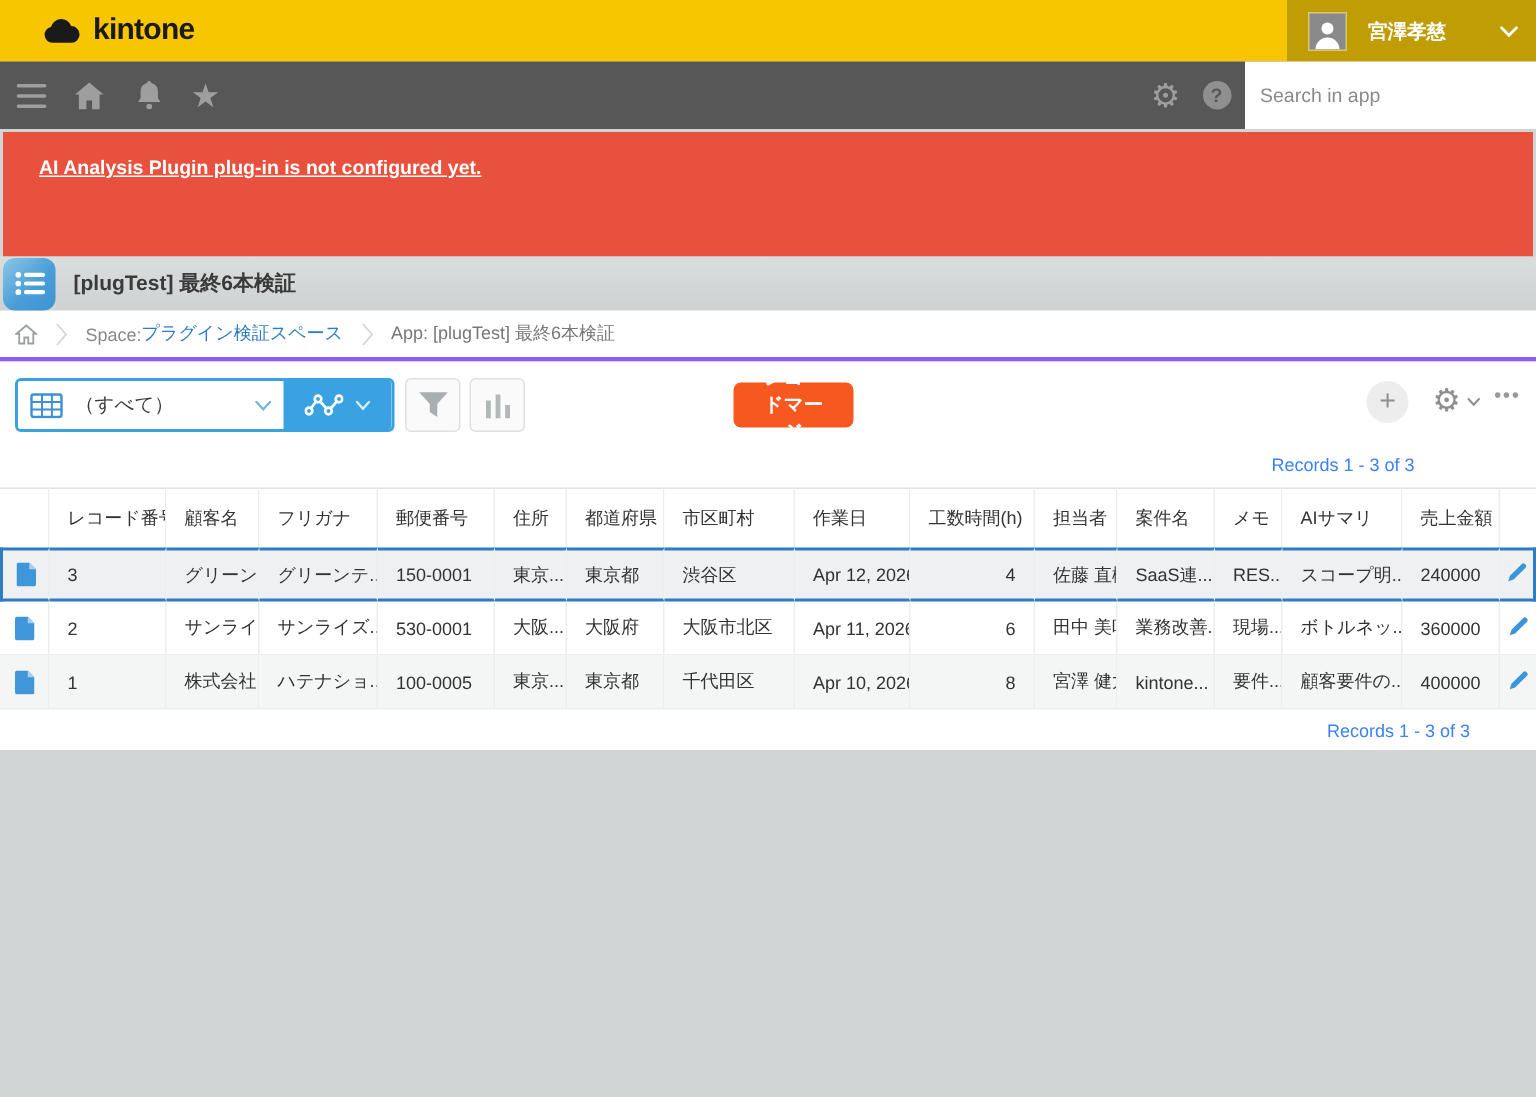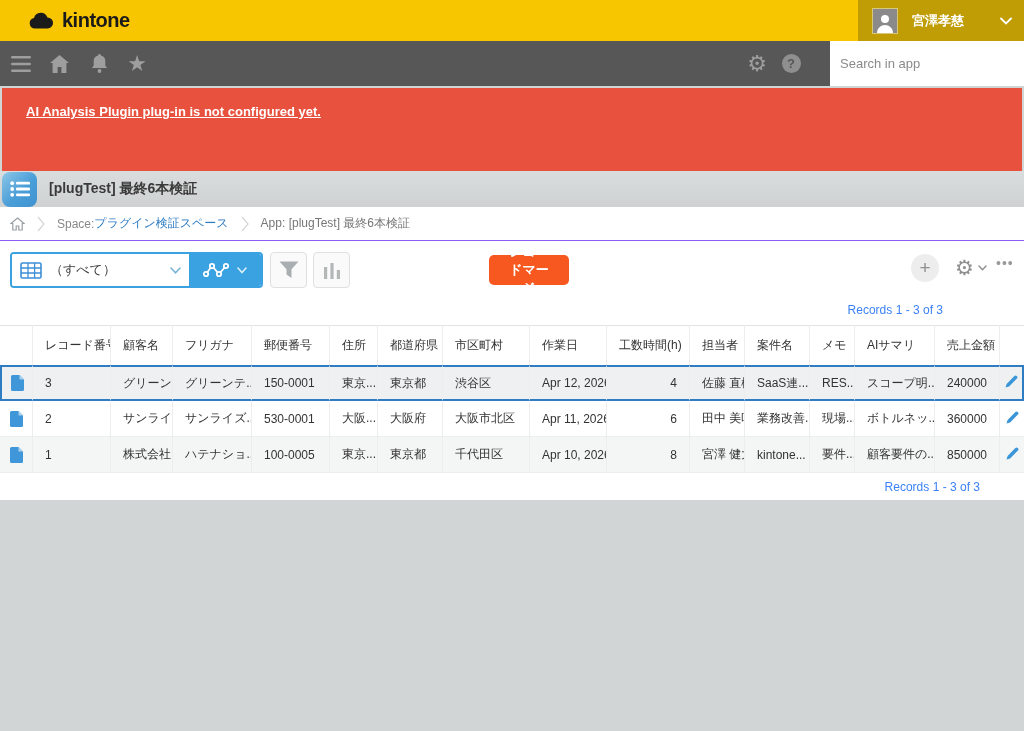--- a/index.html
+++ b/index.html
@@ -31,21 +31,21 @@
   .alert-banner { margin:2px 2px 0 2px; height:83px; background: var(--alert_red,#e8513d); padding:14px 24px; }
   .alert-link { display:block; color:#fff; font-size:13px; font-weight:bold; text-decoration:underline; line-height:20px; cursor:pointer; }
   .alert-link + .alert-link { margin-top:21px; }
   
   .app-bar { height:36px; background:linear-gradient(#dadddd,#ced2d2); display:flex; align-items:center; }
   .app-icon { width:35px; height:35px; border-radius:8px; margin-left:2px;
     background:linear-gradient(135deg,#8ec6e6 0%, #4a9ed8 55%, #3e93d0 100%);
     display:flex; align-items:center; justify-content:center; }
   .app-title { font-size:14px; font-weight:bold; color:#3a3a3a; margin-left:12px; }
   
-  .breadcrumb { height:34px; background:#fff; border-bottom:1px solid #8b5cf6; display:flex; align-items:center; font-size:12px; color:#888; }
+  .breadcrumb { height:34px; background:#fff; border-bottom:3px solid #8b5cf6; display:flex; align-items:center; font-size:12px; color:#888; }
   .crumb-home { margin-left:10px; display:flex; align-items:center; cursor:pointer; }
   .crumb-sep { margin:0 12px; }
   .crumb-link { color: var(--link_blue,#2e7cc3); cursor:pointer; }
   .crumb-plain { color:#777; }
   
   .content { position:relative; height:259px; background:#fff; }
   
   .view-selector { position:absolute; left:10px; top:11px; height:36px; width:253px; border:2px solid var(--selector_blue,#3aa2e1); border-radius:4px; display:flex; overflow:hidden; cursor:pointer; }
   .vs-left { background:#fff; flex:1; display:flex; align-items:center; padding:0 8px; gap:8px; }
   .vs-label { font-size:13px; color:#3a3a3a; flex:1; }
@@ -127,21 +127,21 @@
       </svg>
   </div>
   <div class="dt-icon glyph-gray" style="margin-left:16px; font-size:22px;">★</div>
 
   <div class="dt-icon" style="margin-left:auto;">
     <span class="glyph-gray" style="font-size:22px;">⚙</span>
   </div>
   <div class="dt-icon" style="margin-left:12px">
     <span class="help-circle">?</span>
   </div>
-  <div class="search-wrap" style="margin-left:28px">
+  <div class="search-wrap" style="margin-left:8px">
     <input type="text" placeholder="Search in app" style="">
 
   </div>
 </div>
 
 <div class="alert-banner">
   <a class="alert-link">AI Analysis Plugin plug-in is not configured yet.</a>
 </div>
 
 <div class="app-bar">
@@ -347,21 +347,21 @@
           <td>100-0005</td>
           <td>東京...</td>
           <td>東京都</td>
           <td>千代田区</td>
           <td>Apr 10, 2026</td>
           <td class="num">8</td>
           <td>宮澤 健太</td>
           <td>kintone...</td>
           <td>要件...</td>
           <td>顧客要件の...</td>
-          <td class="num">850000</td>
+          <td class="num">400000</td>
           <td class="icon-cell"><span class="pencil"><svg width="15" height="15" viewBox="0 0 15 15">
                 <path d="M1.5 13.5 L2.6 9.9 L10.4 2.1 a1.6 1.6 0 0 1 2.3 0 l0.2 0.2 a1.6 1.6 0 0 1 0 2.3 L5.1 12.4 Z" fill="#3a96d8"></path>
               </svg></span></td>
         </tr>
       </tbody>
   </table>
 
   <div class="records-line records-bottom">Records 1 - 3 of 3</div>
 </div>
 

